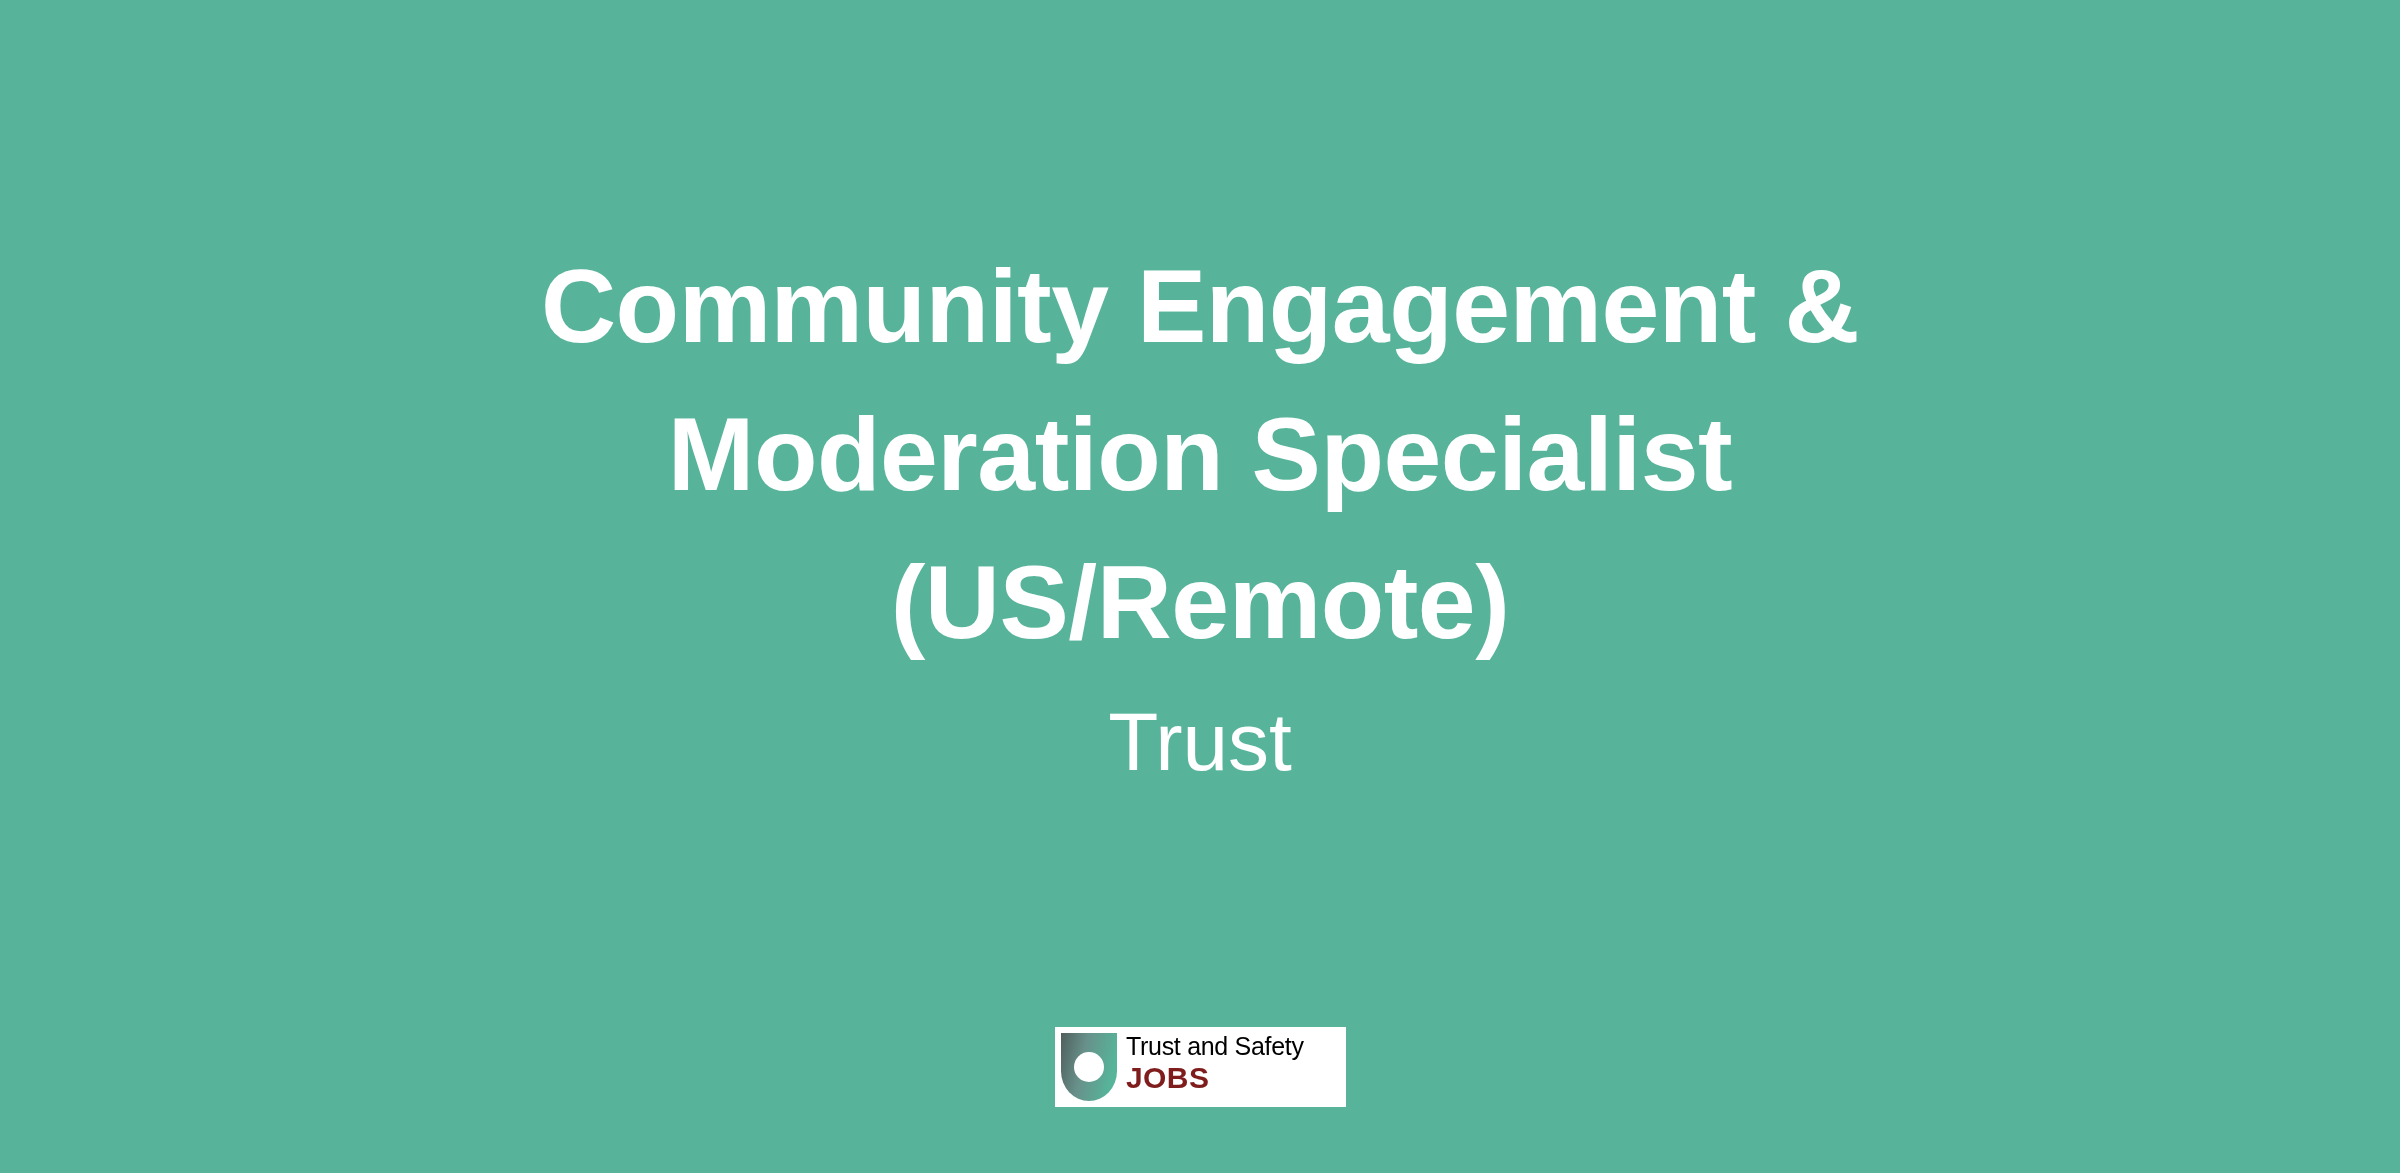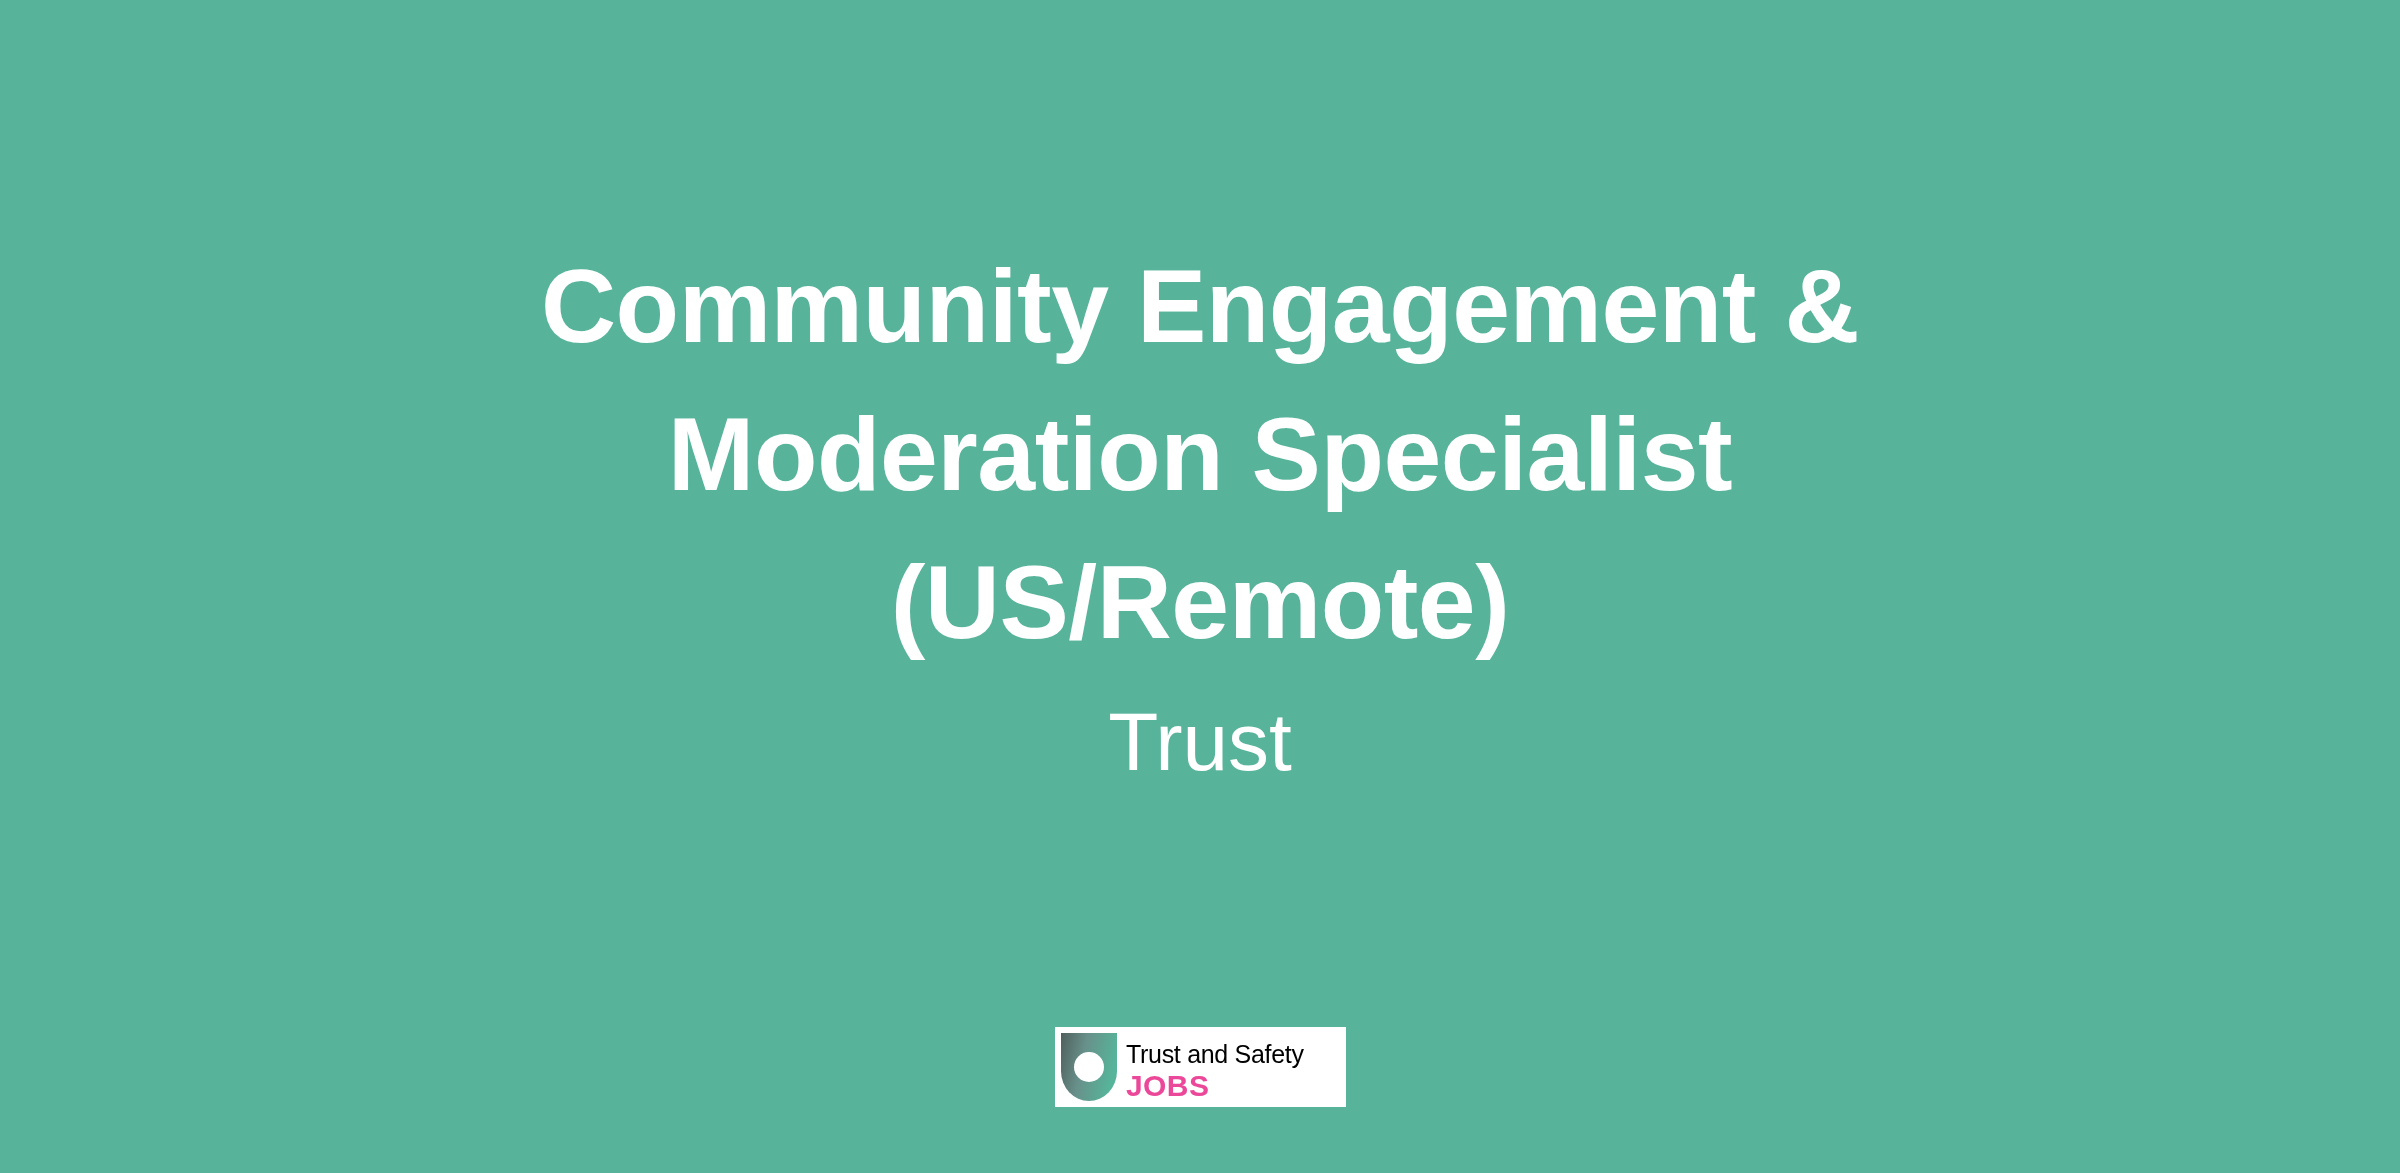--- a/index.html
+++ b/index.html
@@ -61,21 +61,21 @@
 
   
   .logo-card {
     position: absolute;
     left: 1055px;
     top: 1027px;
     width: 291px;
     height: 80px;
     background: #ffffff;
     display: flex;
-    align-items: flex-end;
+    align-items: flex-start;
     box-sizing: border-box;
     padding: 4px 8px 4px 5px;
   }
 
   .logo-mark {
     width: 58px;
     height: 72px;
     flex: 0 0 58px;
     display: block;
   }
@@ -92,21 +92,21 @@
     color: #000000;
     font-family: "Liberation Sans", sans-serif;
     font-weight: 400;
     font-size: 25px;
     line-height: 30px;
     letter-spacing: -0.3px;
     white-space: nowrap;
   }
 
   .logo-line-2 {
-    color: #ec4899;
+    color: #7f1d1d;
     font-family: "Liberation Sans", sans-serif;
     font-weight: 700;
     font-size: 30px;
     line-height: 34px;
     letter-spacing: 0.4px;
     white-space: nowrap;
   }
 </style>
 </head>
 <body>

